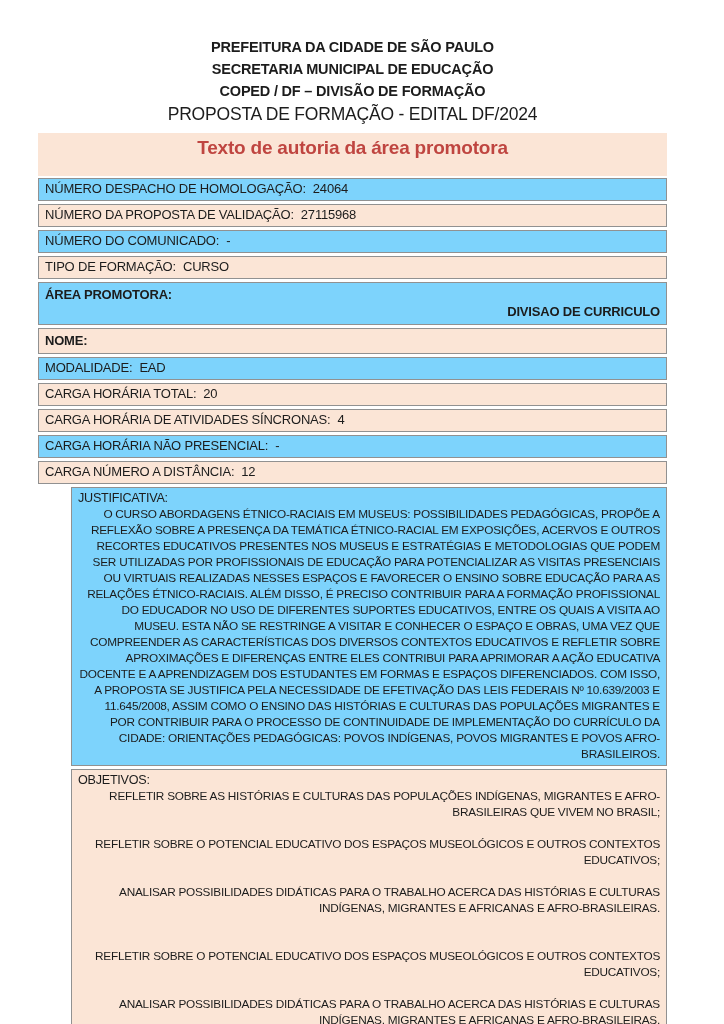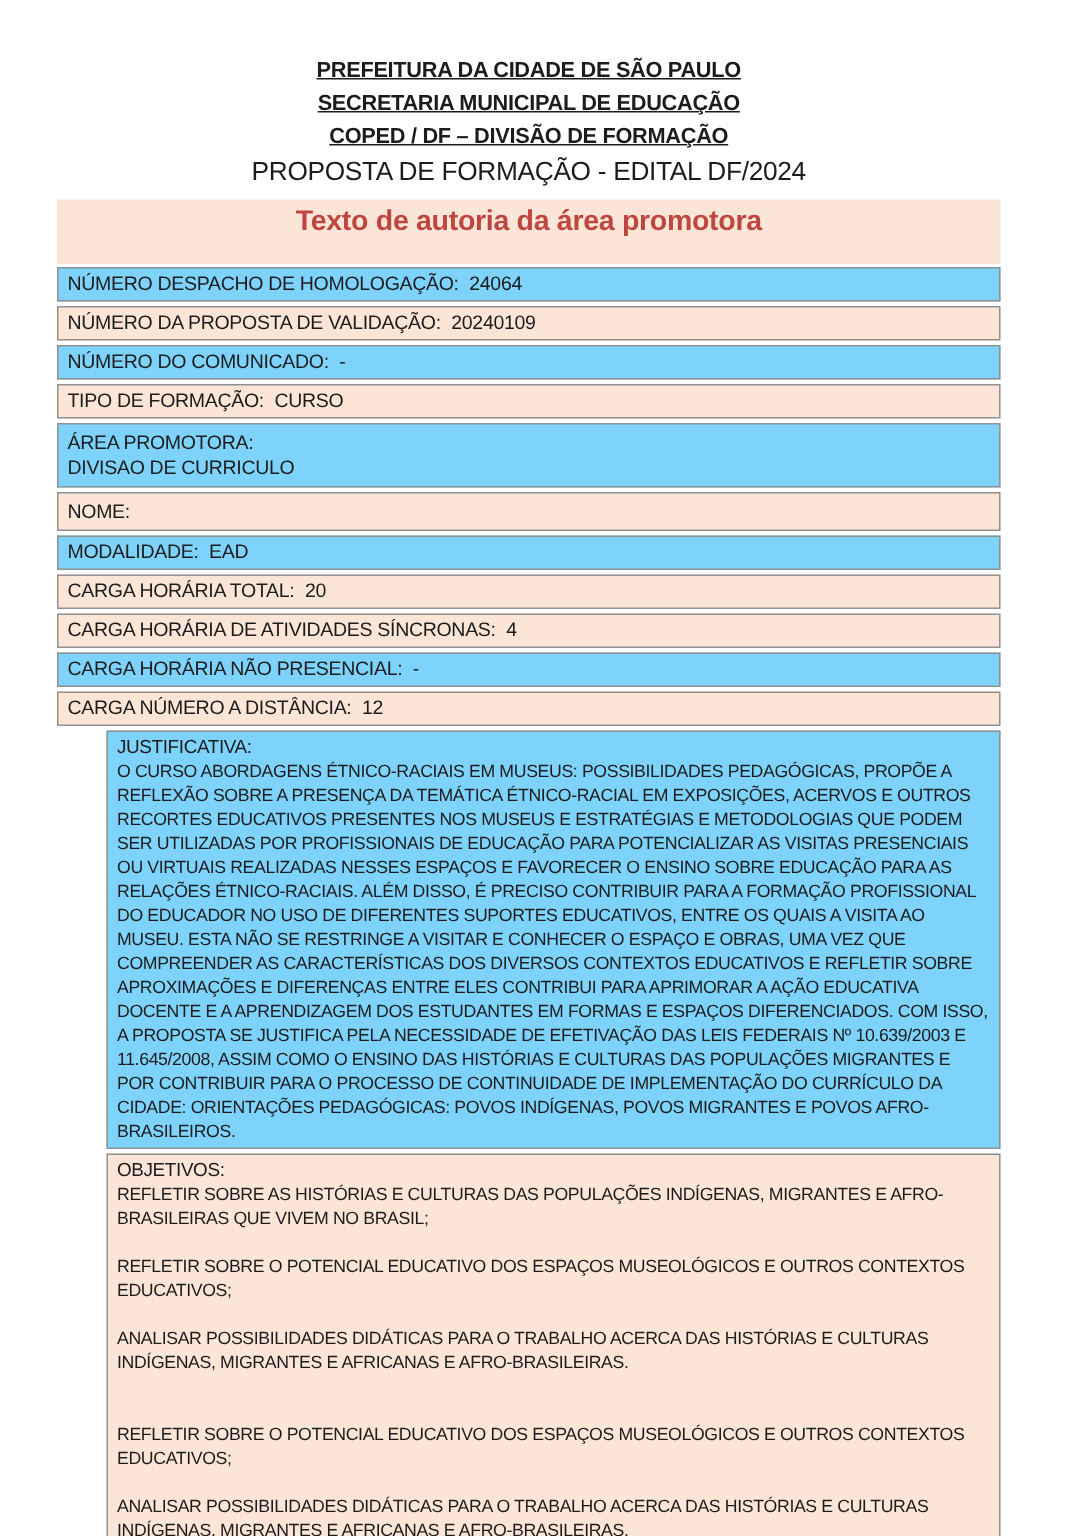--- a/index.html
+++ b/index.html
@@ -20,21 +20,20 @@
   }
   .content{
     position:absolute;
     left:38px;top:36px;
     width:629px;
   }
   .doc-header{text-align:center;margin-bottom:6px;}
   .doc-header .h-line{
     font-size:14.5px;font-weight:bold;line-height:22px;
     letter-spacing:-0.2px;
-    text-decoration:underline;
   }
   .doc-header .h-title{
     font-size:17.5px;font-weight:normal;line-height:25px;
     letter-spacing:-0.2px;
   }
   .banner{
     background:var(--peach);
     text-align:center;
     padding:3px 0 16px 0;
     margin-bottom:2px;
@@ -47,24 +46,24 @@
   .row{
     border:1px solid var(--border);
     background:#7dd3fc;
     margin-bottom:3px;
     padding:2px 6px 3px 6px;
     font-size:13px;
     line-height:16px;
     letter-spacing:-0.2px;
   }
   .row.peach{background:var(--peach);}
-  .row.bold{font-weight:normal;}
+  .row.bold{font-weight:bold;}
   .row .value{margin-left:7px;}
   .row.block .label{display:block;}
-  .row.block .body{display:block;white-space:pre-wrap;}
+  .row.block .body{display:block;white-space:pre-wrap;text-align:right;}
   .row.two-line{padding:3px 6px 4px 6px;line-height:17px;}
   .row.para{font-size:11.8px;line-height:16px;letter-spacing:-0.25px;margin-left:33px;}
   .row.para .label{font-size:12.6px;}
 </style>
 </head>
 <body>
 
 <div class="page">
   <div class="content">
 
@@ -77,21 +76,21 @@
 
     <div class="banner">
       <span class="banner-text">Texto de autoria da área promotora</span>
     </div>
 
     <div class="row">
       <span class="label">NÚMERO DESPACHO DE HOMOLOGAÇÃO:</span><span class="value">24064</span>
     </div>
 
     <div class="row peach">
-      <span class="label">NÚMERO DA PROPOSTA DE VALIDAÇÃO:</span><span class="value">20240109</span>
+      <span class="label">NÚMERO DA PROPOSTA DE VALIDAÇÃO:</span><span class="value">27115968</span>
     </div>
 
     <div class="row">
       <span class="label">NÚMERO DO COMUNICADO:</span><span class="value">-</span>
     </div>
 
     <div class="row peach">
       <span class="label">TIPO DE FORMAÇÃO:</span><span class="value">CURSO</span>
     </div>
 

